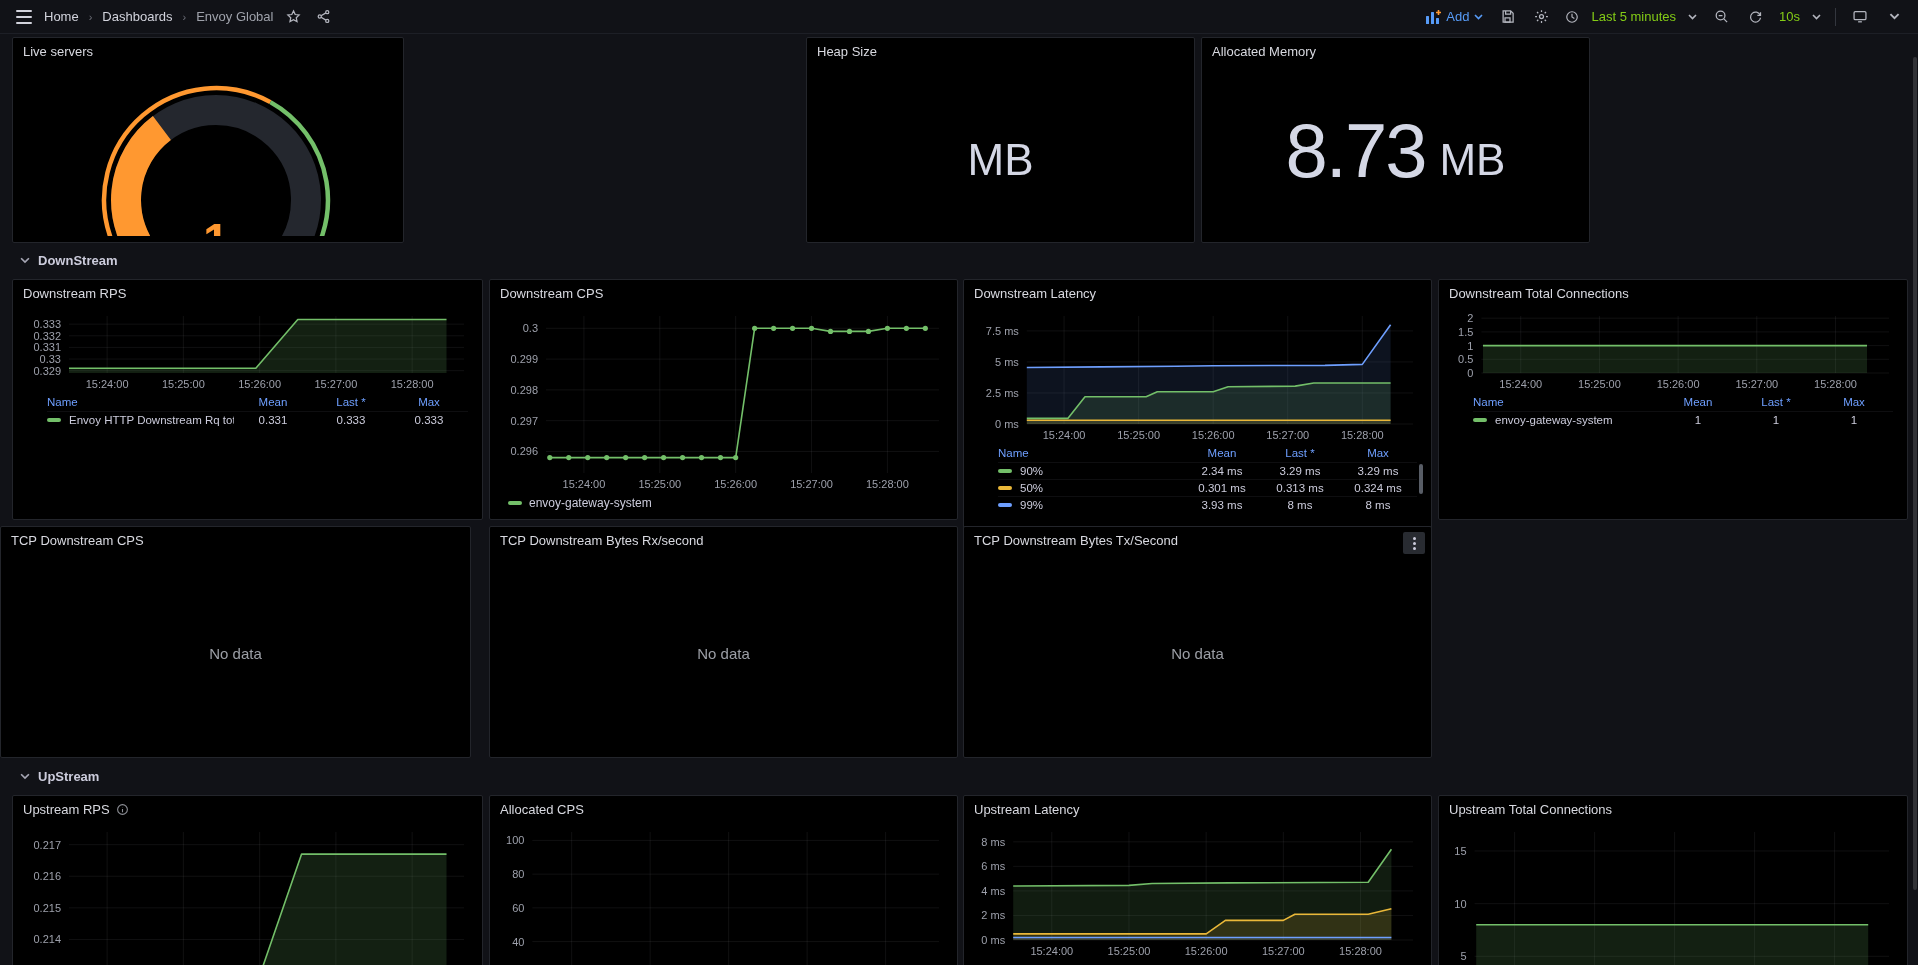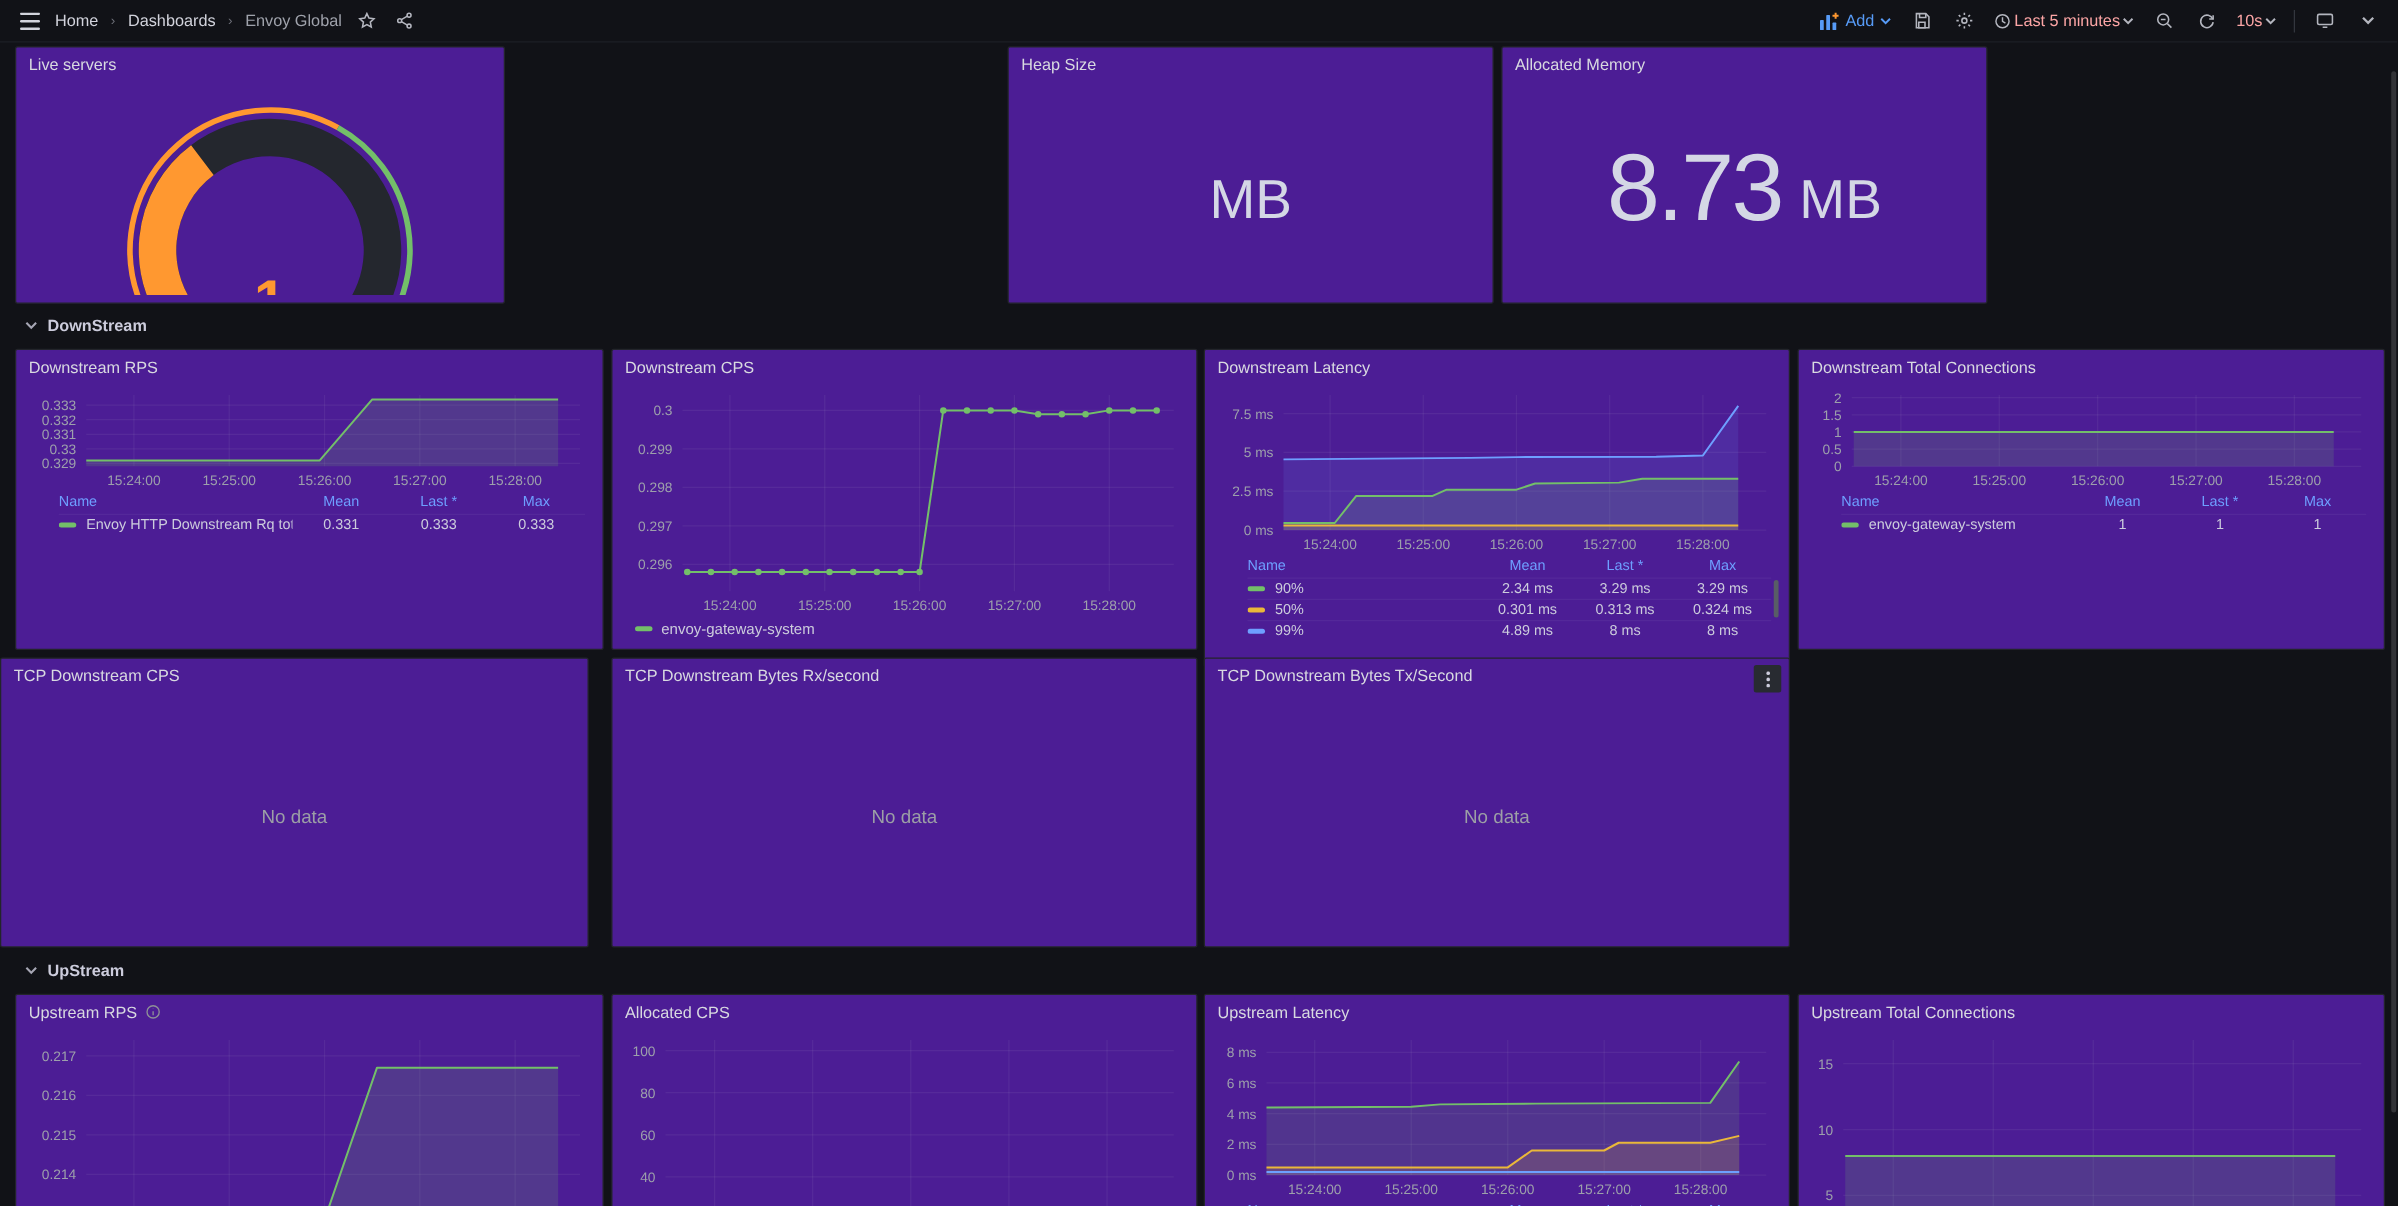--- a/index.html
+++ b/index.html
@@ -11,25 +11,25 @@
   .topnav { position:absolute; left:0; top:0; right:0; height:34px; background:#111217;
     border-bottom:1px solid #1d1f26; display:flex; align-items:center; padding:0 14px; z-index:5; }
   .topnav .left { display:flex; align-items:center; gap:10px; }
   .topnav .right { margin-left:auto; display:flex; align-items:center; gap:14px; }
   .crumb { font-size:13px; color:#d2d3dc; cursor:pointer; }
   .crumb.current { color:#9fa2ab; }
   .crumb-sep { color:#6e7079; font-size:11px; }
   .navicon { display:inline-flex; align-items:center; justify-content:center; width:20px; height:20px; cursor:pointer; }
   .navicon svg { display:block; }
   .add-btn { display:flex; align-items:center; gap:5px; color:#579bf7; font-size:13px; font-weight:500; cursor:pointer; }
-  .picker { display:flex; align-items:center; gap:2px; font-size:13px; color:#fca5a5; cursor:pointer; }
+  .picker { display:flex; align-items:center; gap:12px; font-size:13px; color:#84cc16; cursor:pointer; }
   .divider-v { width:1px; height:18px; background:#33363e; }
 
   
-  .panel { position:absolute; background:#4c1d95; border:1px solid #23252b; border-radius:2px; }
+  .panel { position:absolute; background:#000000; border:1px solid #23252b; border-radius:2px; }
   .panel-header { position:absolute; left:10px; top:6px; right:30px; font-size:13px; font-weight:500;
     color:#d8d9e0; cursor:pointer; display:flex; align-items:center; gap:6px; white-space:nowrap; overflow:hidden; }
   .panel-body { position:absolute; left:8px; right:8px; top:28px; bottom:6px; display:flex; flex-direction:column; }
   .plot { flex:1 1 auto; min-height:0; position:relative; }
   .plot svg { position:absolute; inset:0; }
 
   .section-row { position:absolute; display:flex; align-items:center; gap:8px; font-size:13px;
     font-weight:600; color:#ccccdc; cursor:pointer; }
   .section-row svg { opacity:.8; }
 
@@ -376,21 +376,21 @@
             </div>
             <div class="lg-col">0.301 ms</div>
             <div class="lg-col">0.313 ms</div>
             <div class="lg-col">0.324 ms</div>
           </div>
           <div class="lg-row">
             <div class="lg-name">
               <span class="swatch" style="background: rgb(110, 159, 255);"></span>
               <span>99%</span>
             </div>
-            <div class="lg-col">4.89 ms</div>
+            <div class="lg-col">3.93 ms</div>
             <div class="lg-col">8 ms</div>
             <div class="lg-col">8 ms</div>
           </div>
           <div class="lg-scroll"></div>
         </div>
       </div>
   </div>
 
   <div class="panel" style="left:1438px;top:279px;width:470px;height:241px">
     <div class="panel-header">

